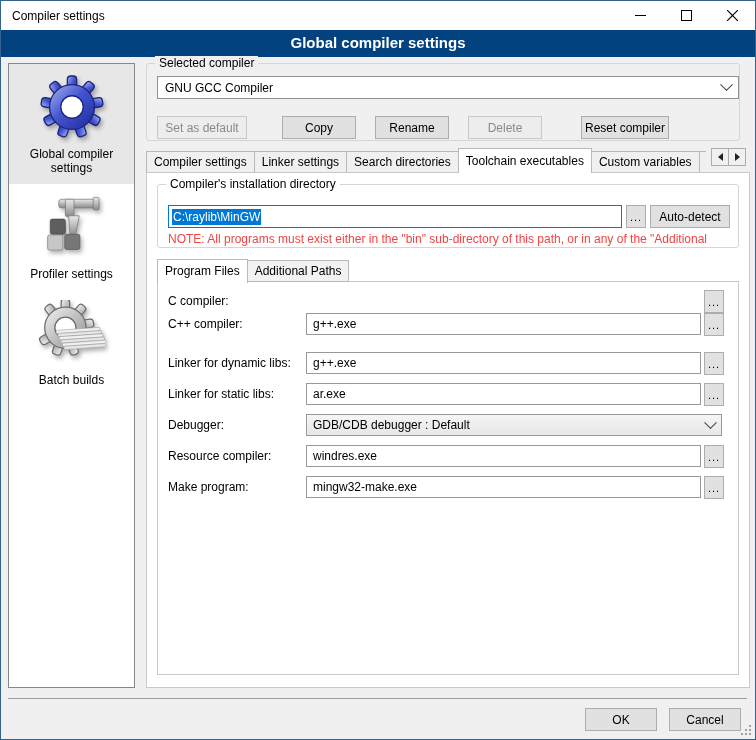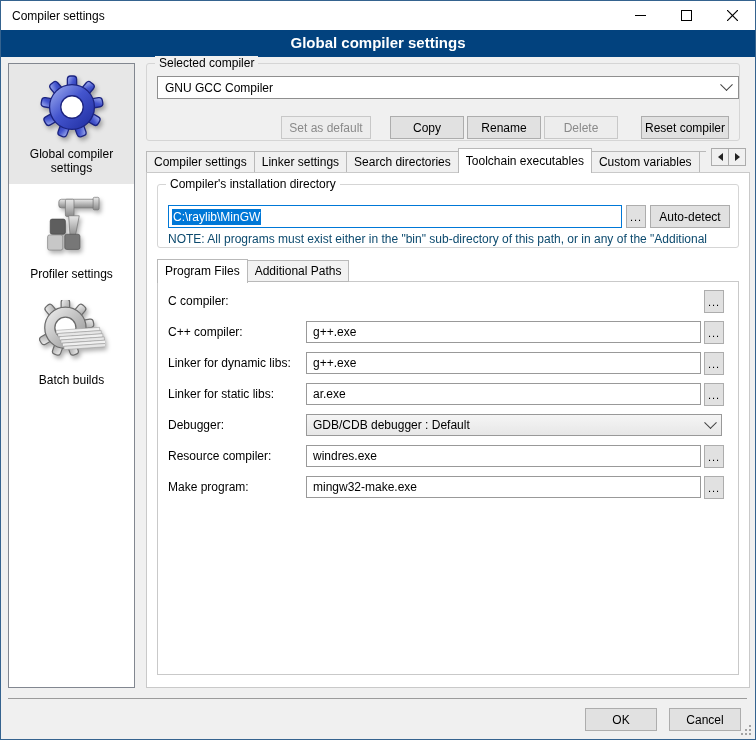--- a/index.html
+++ b/index.html
@@ -32,21 +32,21 @@
   .groupbox{position:absolute;border:1px solid #D5D5D5;border-radius:3px;}
   .grouplabel{position:absolute;top:-8px;left:8px;padding:0 4px;background:#F0F0F0;}
   .group-sel{left:0;top:6px;width:594px;height:78px;}
   .combo{position:absolute;height:23px;background:#fff;border:1px solid #8F8F8F;
     display:flex;align-items:center;padding:0 7px;}
   .combo .chev{margin-left:auto;}
   .chev{width:9px;height:9px;border-right:1.6px solid #444;border-bottom:1.6px solid #444;
     transform:rotate(45deg) translate(-2px,-2px);display:inline-block;}
   .combo-top{left:10px;top:12px;width:582px;}
   .btnrow{position:absolute;left:10px;right:10px;top:52px;height:23px;
-    display:flex;justify-content:flex-end;}
+    display:flex;justify-content:flex-start;gap:16px;}
   .btn{height:23px;background:#E1E1E1;border:1px solid #ADADAD;
     display:flex;align-items:center;justify-content:center;font-size:12px;}
   .btn.disabled{background:#EDEDED;border-color:#C8C8C8;color:#8A8A8A;}
   
   .tabs{position:absolute;left:0;top:90px;right:44px;height:26px;
     display:flex;align-items:flex-end;overflow:hidden;}
   .tab{height:22px;line-height:21px;padding:0 7px;background:#F0F0F0;
     border:1px solid #B9B9B9;margin-left:-1px;white-space:nowrap;z-index:1;}
   .tab:first-child{margin-left:0;}
   .tab.active{height:26px;line-height:25px;background:#fff;z-index:3;
@@ -63,21 +63,21 @@
   .page{position:absolute;left:0;top:115px;width:604px;height:516px;
     background:#fff;border:1px solid #C9C9C9;z-index:2;}
   .group-dir{left:10px;top:11px;right:10px;height:64px;}
   .group-dir .grouplabel{background:#fff;}
   .pathfield{position:absolute;left:10px;top:20px;width:454px;height:23px;
     background:#fff;border:1px solid #0078D7;display:flex;align-items:center;padding:0 3px;}
   .selected-text{background:#0078D7;color:#fff;padding:1px 1px;}
   .browse-btn{position:absolute;width:20px;height:23px;font-size:11px;letter-spacing:1px;}
   .bb-dir{left:468px;top:20px;}
   .autodetect{position:absolute;left:492px;top:20px;width:80px;height:23px;}
-  .note{position:absolute;left:10px;top:47px;right:1px;color:#0c4a6e;
+  .note{position:absolute;left:10px;top:47px;right:1px;color:#ef4444;
     white-space:nowrap;overflow:hidden;}
   
   .inner-tabs{position:absolute;left:10px;top:85px;display:flex;align-items:flex-end;height:24px;}
   .inner-tabs .tab{background:#F2F2F2;}
   .inner-tabs .tab.active{background:#fff;height:24px;line-height:23px;}
   .inner-page{position:absolute;left:10px;top:108px;right:10px;bottom:12px;
     background:#fff;border:1px solid #C9C9C9;}
   .prow{position:absolute;left:0;right:0;height:23px;}
   .plabel{position:absolute;left:10px;top:4px;}
   .pfield{position:absolute;left:148px;width:395px;height:22px;background:#fff;
@@ -255,21 +255,21 @@
           <div class="tab">Additional Paths</div>
         </div>
 
         <div class="inner-page">
 
           <div class="prow" style="top:8px;">
             <span class="plabel">C compiler:</span>
             <div class="btn browse-btn pbrowse">...</div>
           </div>
 
-          <div class="prow" style="top:39px;text-align:center;">
+          <div class="prow" style="top:31px;text-align:center;">
             <span class="plabel">C++ compiler:</span>
             <div class="pfield">
                 <span>g++.exe</span>
               </div>
             <div class="btn browse-btn pbrowse">...</div>
           </div>
 
           <div class="prow" style="top:70px;">
             <span class="plabel">Linker for dynamic libs:</span>
             <div class="pfield">

